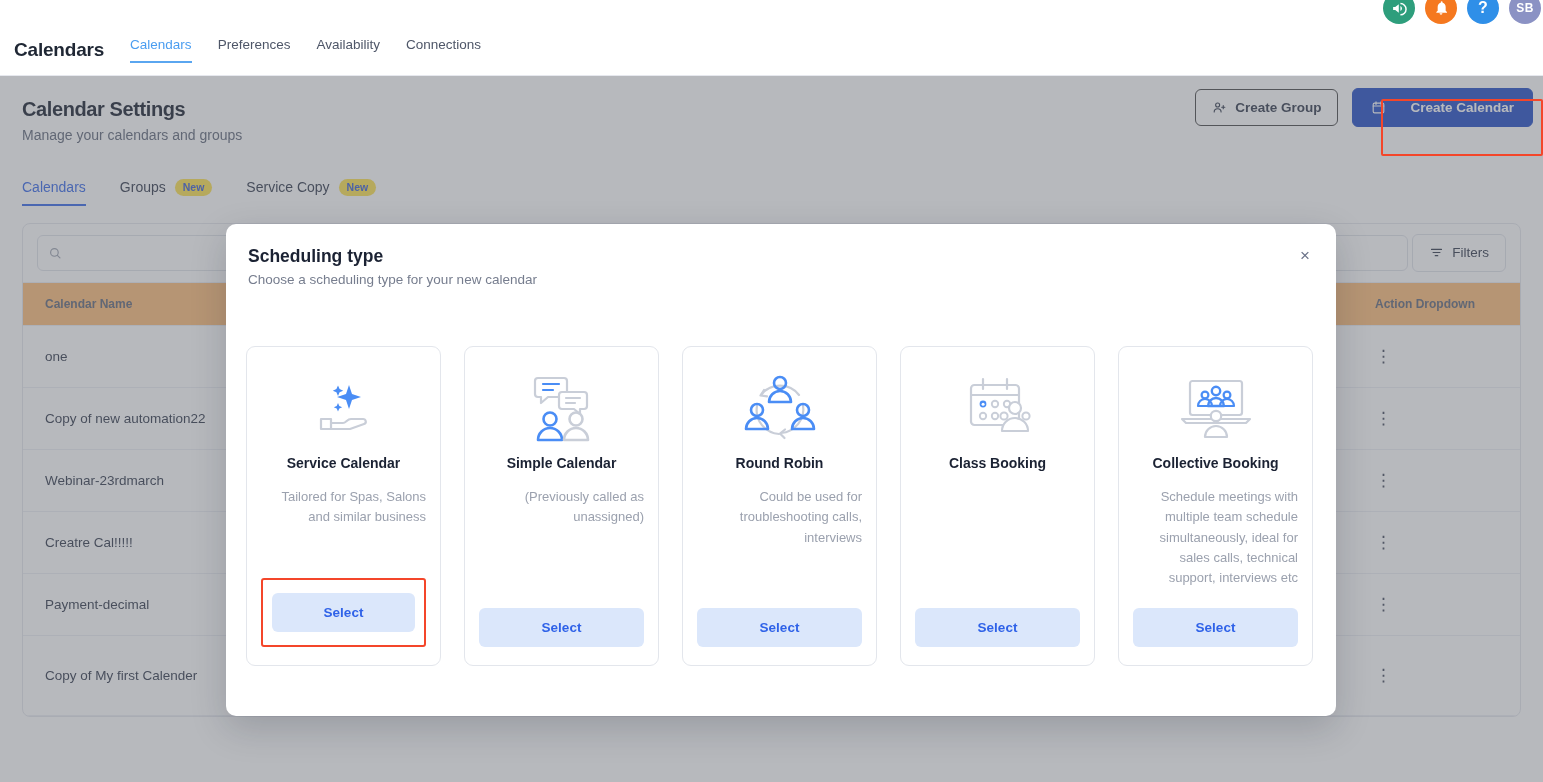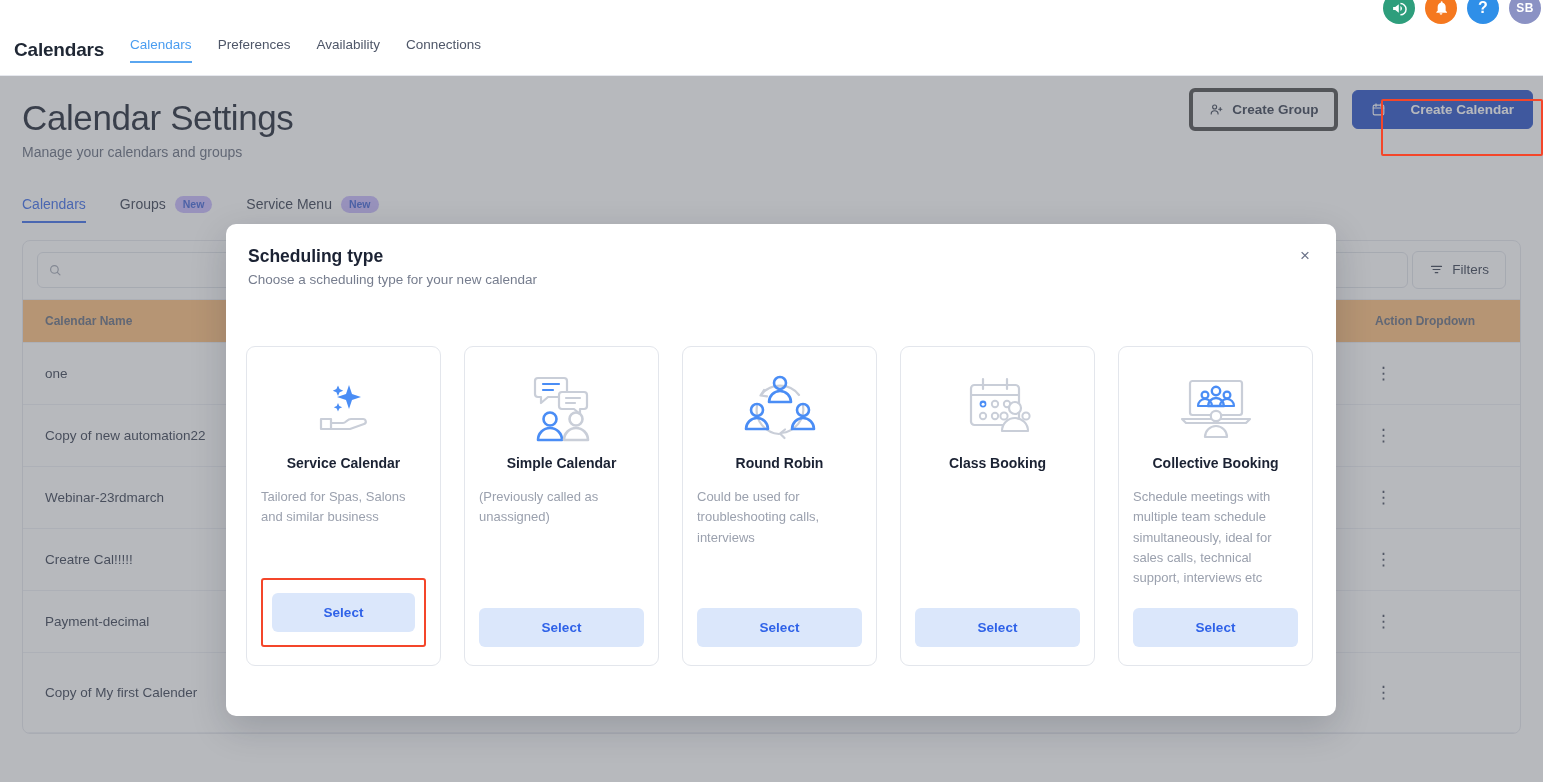--- a/index.html
+++ b/index.html
@@ -40,37 +40,37 @@
   .circ.orange { background: #f5781f; }
   .circ.blue { background: #2f8fe8; font-size: 16px; font-weight: 700; }
   .circ.avatar { background: #8b92c4; font-size: 12px; font-weight: 700; letter-spacing: .5px; }
 
   
   .page {
     position: absolute; left: 0; top: 76px; width: 1543px; height: 706px;
     background: #ffffff; overflow: hidden;
   }
   .page-head { padding: 22px 0 0 22px; position: relative; }
-  .page-title { font-size: 35px; font-weight: 400; color: #0f1626; letter-spacing: -0.4px; }
+  .page-title { font-size: 20px; font-weight: 700; color: #0f1626; letter-spacing: -0.4px; }
   .page-sub { font-size: 14px; color: #5b6375; margin-top: 6px; }
 
   .head-actions { position: absolute; right: 10px; top: 12px; display: flex; align-items: center; gap: 14px; }
   .btn {
     display: inline-flex; align-items: center; gap: 8px;
     font-size: 13.5px; font-weight: 600; border-radius: 6px; cursor: pointer;
     padding: 10px 16px; white-space: nowrap;
   }
-  .btn-ghost { background: #fff; border: 4px solid #404040; color: #2b3346; }
+  .btn-ghost { background: #fff; border: 1px solid #404040; color: #2b3346; }
   .btn-primary { background: #1a46c4; border: 1px solid #1a46c4; color: #fff; padding: 11px 18px; gap: 24px; }
 
   .subtabs { display: flex; align-items: center; gap: 34px; padding: 36px 0 0 22px; }
   .subtab { font-size: 14px; color: #2b3346; padding-bottom: 9px; border-bottom: 2px solid transparent; cursor: pointer; display: flex; align-items: center; gap: 9px; }
   .subtab.active { color: #2f62e8; border-bottom-color: #2f62e8; font-weight: 500; }
   .badge-new {
-    background: #c4b5fd; color: #3358d4; font-size: 10.5px; font-weight: 600;
+    background: #fde047; color: #3358d4; font-size: 10.5px; font-weight: 600;
     border-radius: 10px; padding: 3px 8px; line-height: 1;
   }
 
   .table-card {
     margin: 16px 22px 0 22px; border: 1px solid #e4e6ec; border-radius: 8px; background: #fff;
     overflow: hidden;
   }
   .table-toolbar { height: 58px; display: flex; align-items: center; justify-content: space-between; padding: 0 14px; }
   .search-box {
     width: 330px; height: 36px; border: 1px solid #dfe2e9; border-radius: 6px;
@@ -131,21 +131,21 @@
     width: 195px; min-height: 320px; border: 1px solid #e3e6ec; border-radius: 9px;
     background: #fff; display: flex; flex-direction: column; align-items: center;
     padding: 22px 14px 18px 14px; position: relative;
   }
   .card-icon { height: 78px; display: flex; align-items: center; justify-content: center; }
   .card-title {
     font-size: 14px; font-weight: 700; color: #1b2233; text-align: right;
     margin-top: 6px; line-height: 1.45;
   }
   .card-desc {
-    font-size: 13px; color: #9ba1ae; text-align: left; line-height: 1.55; margin-top: 14px;
+    font-size: 13px; color: #9ba1ae; text-align: right; line-height: 1.55; margin-top: 14px;
   }
   .card-desc + .card-desc { margin-top: 12px; }
   .select-btn {
     margin-top: auto; width: 100%; background: #dbe7fb; color: #2f62e8;
     font-size: 13.5px; font-weight: 700; border: none; border-radius: 6px;
     padding: 12px 0; cursor: pointer; font-family: "Liberation Sans", sans-serif;
   }
   .card.highlight-wrap .sel-wrap {
     width: 100%; margin-top: auto; border: 2px solid #f4462a; border-radius: 3px; padding: 13px 9px;
   }
@@ -220,21 +220,21 @@
 
     <div class="subtabs">
       <div class="subtab active">
         <span>Calendars</span>
       </div>
       <div class="subtab">
         <span>Groups</span>
         <span class="badge-new">New</span>
       </div>
       <div class="subtab">
-        <span>Service Menu</span>
+        <span>Service Copy</span>
         <span class="badge-new">New</span>
       </div>
     </div>
 
     <div class="table-card">
       <div class="table-toolbar">
         <div class="search-box">
           <span>
             <svg width="14" height="14" viewBox="0 0 24 24" fill="none" stroke="#9aa0ae" stroke-width="2" stroke-linecap="round">
                 <circle cx="11" cy="11" r="6.5"></circle>

